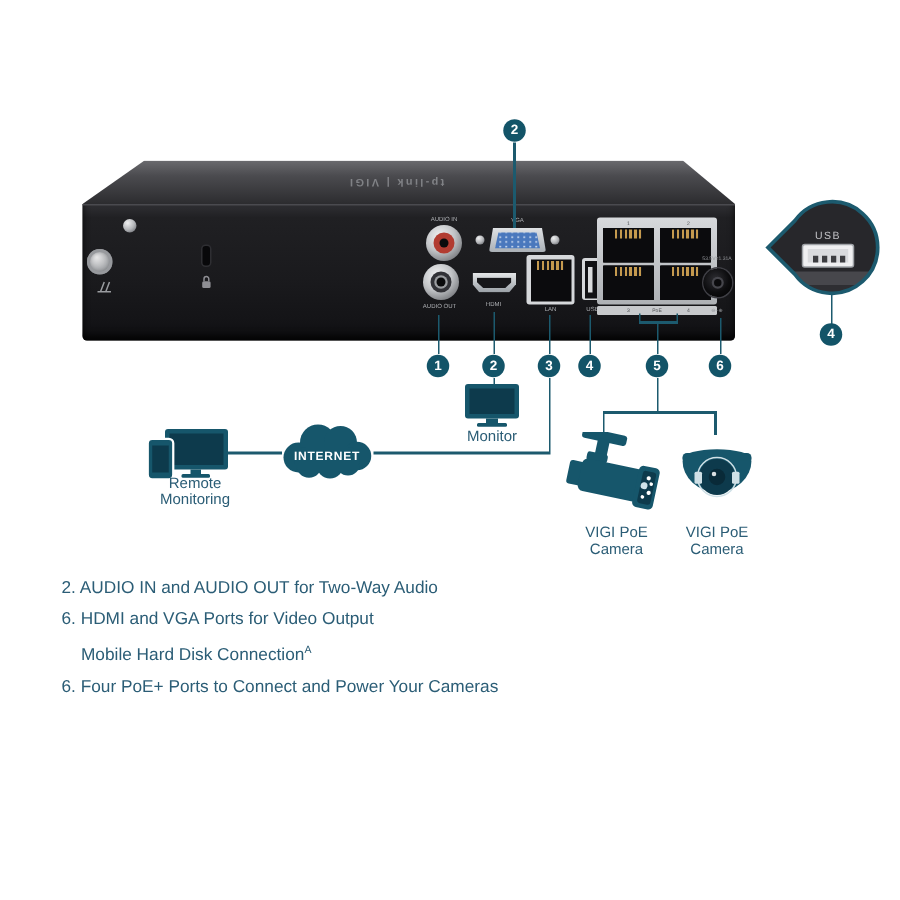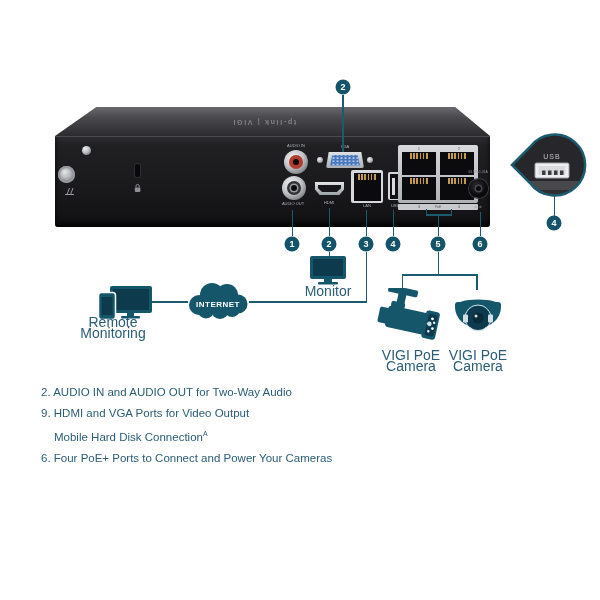--- a/index.html
+++ b/index.html
@@ -80,21 +80,21 @@
     box-shadow:0 0 0 1px #3f3f45;display:flex;align-items:center;justify-content:center;}
   .pwr-pin{width:5px;height:5px;border-radius:50%;background:#0a0a0c;box-shadow:0 0 0 1.5px #46464c;}
 
   
   .vl{position:absolute;width:1.5px;background:#1c5a6e;}
   .hl{position:absolute;height:1.5px;background:#1c5a6e;}
   .bdg{position:absolute;width:15px;height:15px;border-radius:50%;background:#135468;color:#fff;
     font:bold 9px/15px "Liberation Sans",sans-serif;text-align:center;transform:translate(-50%,-50%);}
 
   
-  .dlabel{position:absolute;color:#2b5d76;font-size:14px;line-height:11px;text-align:center;}
+  .dlabel{position:absolute;color:#2b5d76;font-size:10px;line-height:11px;text-align:center;}
 
   
   .legend{position:absolute;left:41px;top:385px;width:530px;color:#2b5d76;
     font-size:11.5px;line-height:14px;}
   .legend-item{margin-bottom:7px;}
   .legend-item .line2{padding-left:13px;}
   sup{font-size:7px;}
 </style>
 </head>
 <body>
@@ -264,21 +264,21 @@
   </svg>
 
   <svg class="abs" style="left:97px;top:285px;" width="58" height="37" viewBox="0 0 58 37">
     <rect x="13" y="1" width="42" height="27" rx="2" fill="#16566b"></rect>
     <rect x="16" y="4" width="36" height="21" fill="#0d3a4c"></rect>
     <rect x="30" y="28" width="7" height="3" fill="#16566b"></rect>
     <rect x="24" y="31" width="19" height="2.5" rx="1" fill="#16566b"></rect>
     <rect x="1.5" y="7.5" width="17" height="27" rx="3" fill="#16566b" stroke="#ffffff" stroke-width="1.5"></rect>
     <rect x="4.5" y="12" width="11" height="18" fill="#0d3a4c"></rect>
   </svg>
-  <div class="dlabel" style="left:75px;top:317px;width:76px;">
+  <div class="dlabel" style="left:92px;top:317px;width:76px;">
     <div>Remote</div>
     <div>Monitoring</div>
   </div>
 
   <div class="vl" style="left:437.5px;top:251.5px;height:23px;"></div>
   <div class="hl" style="left:401.5px;top:274px;width:76px;"></div>
   <div class="vl" style="left:401.5px;top:274px;height:16px;"></div>
   <div class="vl" style="left:476px;top:274px;height:16px;"></div>
 
   <svg class="abs" style="left:377px;top:288px;" width="70" height="62" viewBox="0 0 70 62">
@@ -315,20 +315,20 @@
     <circle cx="26" cy="21" r="5.5" fill="#092a38"></circle>
     <circle cx="24" cy="19" r="1.5" fill="#ffffff" opacity=".85"></circle>
   </svg>
   <div class="dlabel" style="left:448px;top:350px;width:60px;">
     <div>VIGI PoE</div>
     <div>Camera</div>
   </div>
 
   <div class="legend">
     <div class="legend-item">2. AUDIO IN and AUDIO OUT for Two-Way Audio</div>
-    <div class="legend-item">9. HDMI and VGA Ports for Video Output</div>
+    <div class="legend-item">6. HDMI and VGA Ports for Video Output</div>
     <div class="legend-item">
       <div class="line2"><span>Mobile Hard Disk Connection</span><sup>A</sup></div>
     </div>
     <div class="legend-item">6. Four PoE+ Ports to Connect and Power Your Cameras</div>
   </div>
 
 </div>
 
 </body></html>

